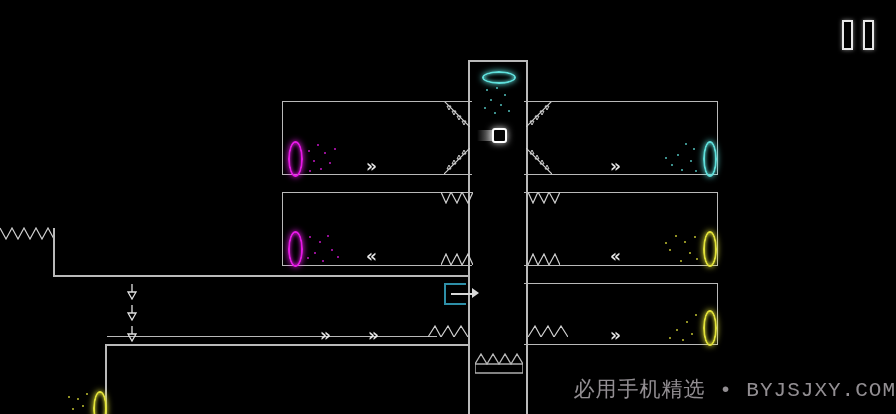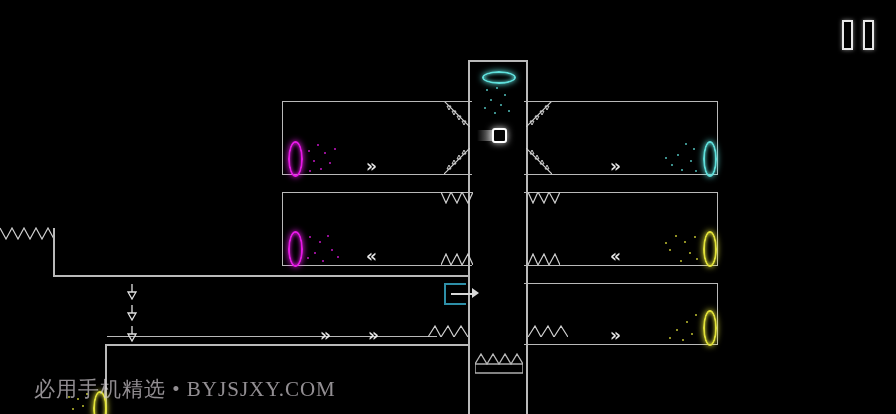--- a/index.html
+++ b/index.html
@@ -144,28 +144,27 @@
     box-sizing: border-box;
     box-shadow: 0 0 4px rgba(255,255,255,.5);
   }
 
   
   #watermark {
     position: absolute;
     left: 0;
     right: 0;
     top: 375px;
-    text-align: left;
+    text-align: right;
     color: rgba(215,210,215,.68);
     font-size: 21px;
     letter-spacing: 1px;
-    font-family: Liberation Serif, serif;
+    font-family: Liberation Mono, monospace;
     user-select: none;
     white-space: nowrap;
-    padding-left: 34px;
   }
 </style>
 </head>
 <body>
 
 <div id="stage">
 
   <div class="wall" style="left:468px; top:60px; width:2px; height:42px;"></div>
   <div class="wall" style="left:526px; top:60px; width:2px; height:42px;"></div>
   <div class="wall" style="left:468px; top:60px; width:60px; height:2px;"></div>

